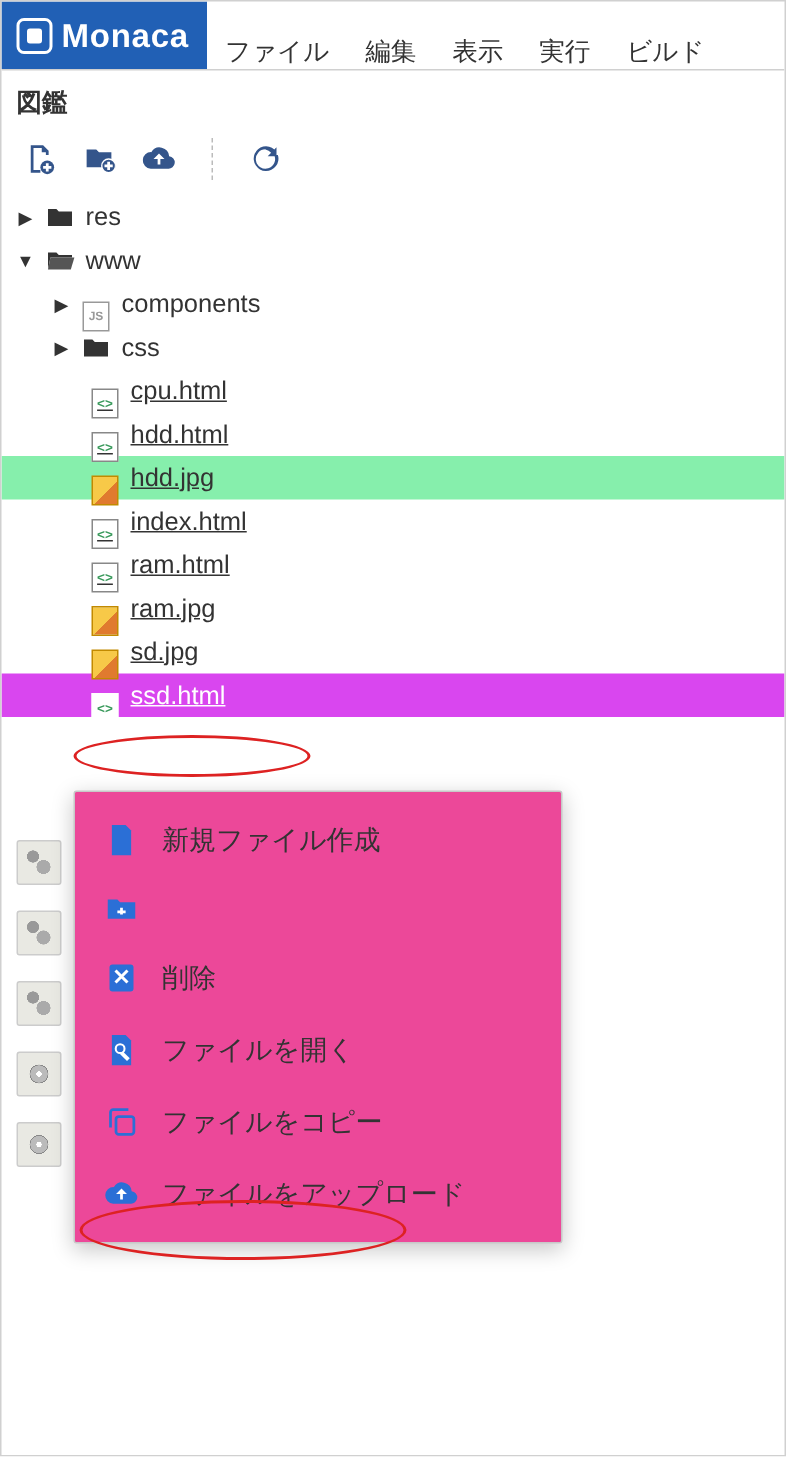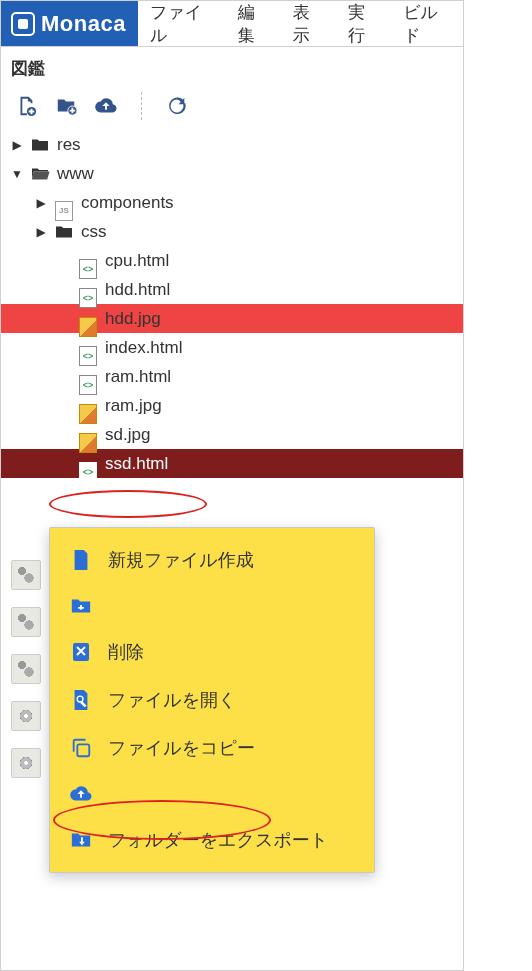--- a/index.html
+++ b/index.html
@@ -1,62 +1,62 @@
 <!DOCTYPE html>
 <html><head>
 <meta charset="utf-8">
 <style>
   * { box-sizing: border-box; }
   html, body { margin: 0; padding: 0; font-family: "Hiragino Kaku Gothic ProN", "Meiryo", sans-serif; font-size: 16px; color: #333; background: #fff; }
-  .root { width: 464px; height: 971px; border: 1px solid #d0d0d0; position: relative; overflow: hidden; }
+  .root { width: 524px; height: 971px; border: 1px solid #d0d0d0; position: relative; overflow: hidden; }
 
   
   .menubar { display: flex; align-items: stretch; height: 46px; border-bottom: 1px solid #d0d0d0; }
   .logo-block { background: #2160b5; color: #fff; display: flex; align-items: center; padding: 0 12px 0 10px; font-weight: 600; font-size: 22px; letter-spacing: 0.5px; gap: 6px; }
   .logo-mark { width: 24px; height: 24px; border: 2.5px solid #fff; border-radius: 5px; display: flex; align-items: center; justify-content: center; }
   .logo-mark-inner { width: 10px; height: 10px; background: #fff; border-radius: 2px; }
-  .menu-items { display: flex; align-items: flex-start; gap: 0; }
+  .menu-items { display: flex; align-items: flex-end; gap: 0; }
   .menu-item { padding: 0 12px; font-size: 17px; color: #333; cursor: default; }
 
   
   .project-title { padding: 10px 10px 6px 10px; font-weight: 700; font-size: 17px; }
 
   
   .toolbar { display: flex; align-items: center; gap: 18px; padding: 6px 14px 10px 14px; }
   .toolbar .sep { width: 0; border-left: 1px dashed #bbb; height: 28px; margin: 0 6px; }
   .toolbar svg { display: block; }
 
   
   .tree { font-size: 17px; user-select: none; }
   .row { display: flex; align-items: center; height: 29px; padding-left: 10px; gap: 6px; }
-  .row.sel { background: #7f1d1d; color: #fff; }
-  .row.hov { background: #ef4444; }
+  .row.sel { background: #d946ef; color: #fff; }
+  .row.hov { background: #86efac; }
   .arrow { width: 12px; text-align: center; font-size: 12px; color: #333; }
   .row.sel .arrow { color: #fff; }
   .icon-slot { width: 22px; display: flex; justify-content: center; }
   .label {}
   .indent-0 { padding-left: 10px; }
   .indent-1 { padding-left: 34px; }
-  .indent-2 { padding-left: 58px; }
+  .indent-2 { padding-left: 40px; text-decoration: underline; }
 
   .folder-icon { width: 20px; height: 16px; }
   .file-icon-box { width: 18px; height: 20px; border: 1px solid #888; background: #fff; display:flex; align-items:center; justify-content:center; font-size:9px; color:#3a7; position:relative;margin-top:16px; }
   .file-icon-box.js { color:#999; font-weight:700; font-size:8px; border-color:#999; }
   .file-icon-box.img { background: linear-gradient(135deg, #f7c948 55%, #e07a2f 55%); border-color:#c28a00; }
   .file-icon-box.code::after { content:"<>"; font-size:9px; color:#3a9a5c; font-weight:700; }
   .row.sel .file-icon-box { border-color:#fff; }
 
   
   .bg-thumbs { position: absolute; left: 10px; top: 559px; display: flex; flex-direction: column; gap: 17px; }
   .bg-thumbs div { width: 30px; height: 30px; background: #e9e9e3; border: 1px solid #ccc; border-radius: 2px; position:relative; overflow:hidden; }
   .bg-thumbs div::after { content:""; position:absolute; inset:4px; background: radial-gradient(circle at 30% 30%, #999 20%, transparent 21%), radial-gradient(circle at 65% 65%, #aaa 25%, transparent 26%); }
   .bg-thumbs div.disc::after { background: radial-gradient(circle at 50% 50%, #fff 12%, #bbb 13%, #bbb 40%, #888 41%, #888 44%, transparent 45%); }
 
   
-  .context-menu { position: absolute; left: 48px; top: 526px; width: 326px; background: #fde047; border: 1px solid #c8c8c8; border-radius: 2px; box-shadow: 0 4px 14px rgba(0,0,0,0.22); padding: 8px 0; }
+  .context-menu { position: absolute; left: 48px; top: 526px; width: 326px; background: #ec4899; border: 1px solid #c8c8c8; border-radius: 2px; box-shadow: 0 4px 14px rgba(0,0,0,0.22); padding: 8px 0; }
   .cm-item { display: flex; align-items: center; gap: 16px; padding: 12px 20px; font-size: 18px; color: #333; }
   .cm-icon { width: 22px; display:flex; justify-content:center; }
   .cm-icon svg { display:block; }
 
   
   .ellipse { position: absolute; border: 2.5px solid #d22; border-radius: 50%; background: transparent; pointer-events: none; }
   .ell-file { left: 48px; top: 489px; width: 158px; height: 28px; }
   .ell-copy { left: 52px; top: 799px; width: 218px; height: 40px; }
 </style>
 </head>
@@ -272,28 +272,20 @@
       </span>
       <span>ファイルをコピー</span>
     </div>
     <div class="cm-item">
       <span class="cm-icon">
         <svg width="24" height="20" viewBox="0 0 24 20" fill="#2b6fd6">
             <path d="M6 17a6 6 0 0 1 .4-12 7 7 0 0 1 13 3 4.5 4.5 0 0 1-.9 9H6z"></path>
             <path d="M12 6l-4 4h3v4h2v-4h3z" fill="#fff"></path>
           </svg>
       </span>
-    </div>
-    <div class="cm-item">
-      <span class="cm-icon">
-        <svg width="22" height="20" viewBox="0 0 24 20" fill="#2b6fd6">
-            <path d="M2 3h7l2 2h11v12H2z"></path>
-            <path d="M12 7v5h-2l3 4 3-4h-2V7z" fill="#fff"></path>
-          </svg>
-      </span>
-      <span>フォルダーをエクスポート</span>
+      <span>ファイルをアップロード</span>
     </div>
   </div>
 
   <div class="ellipse ell-file"></div>
   <div class="ellipse ell-copy"></div>
 
 </div>
 
 </body></html>

